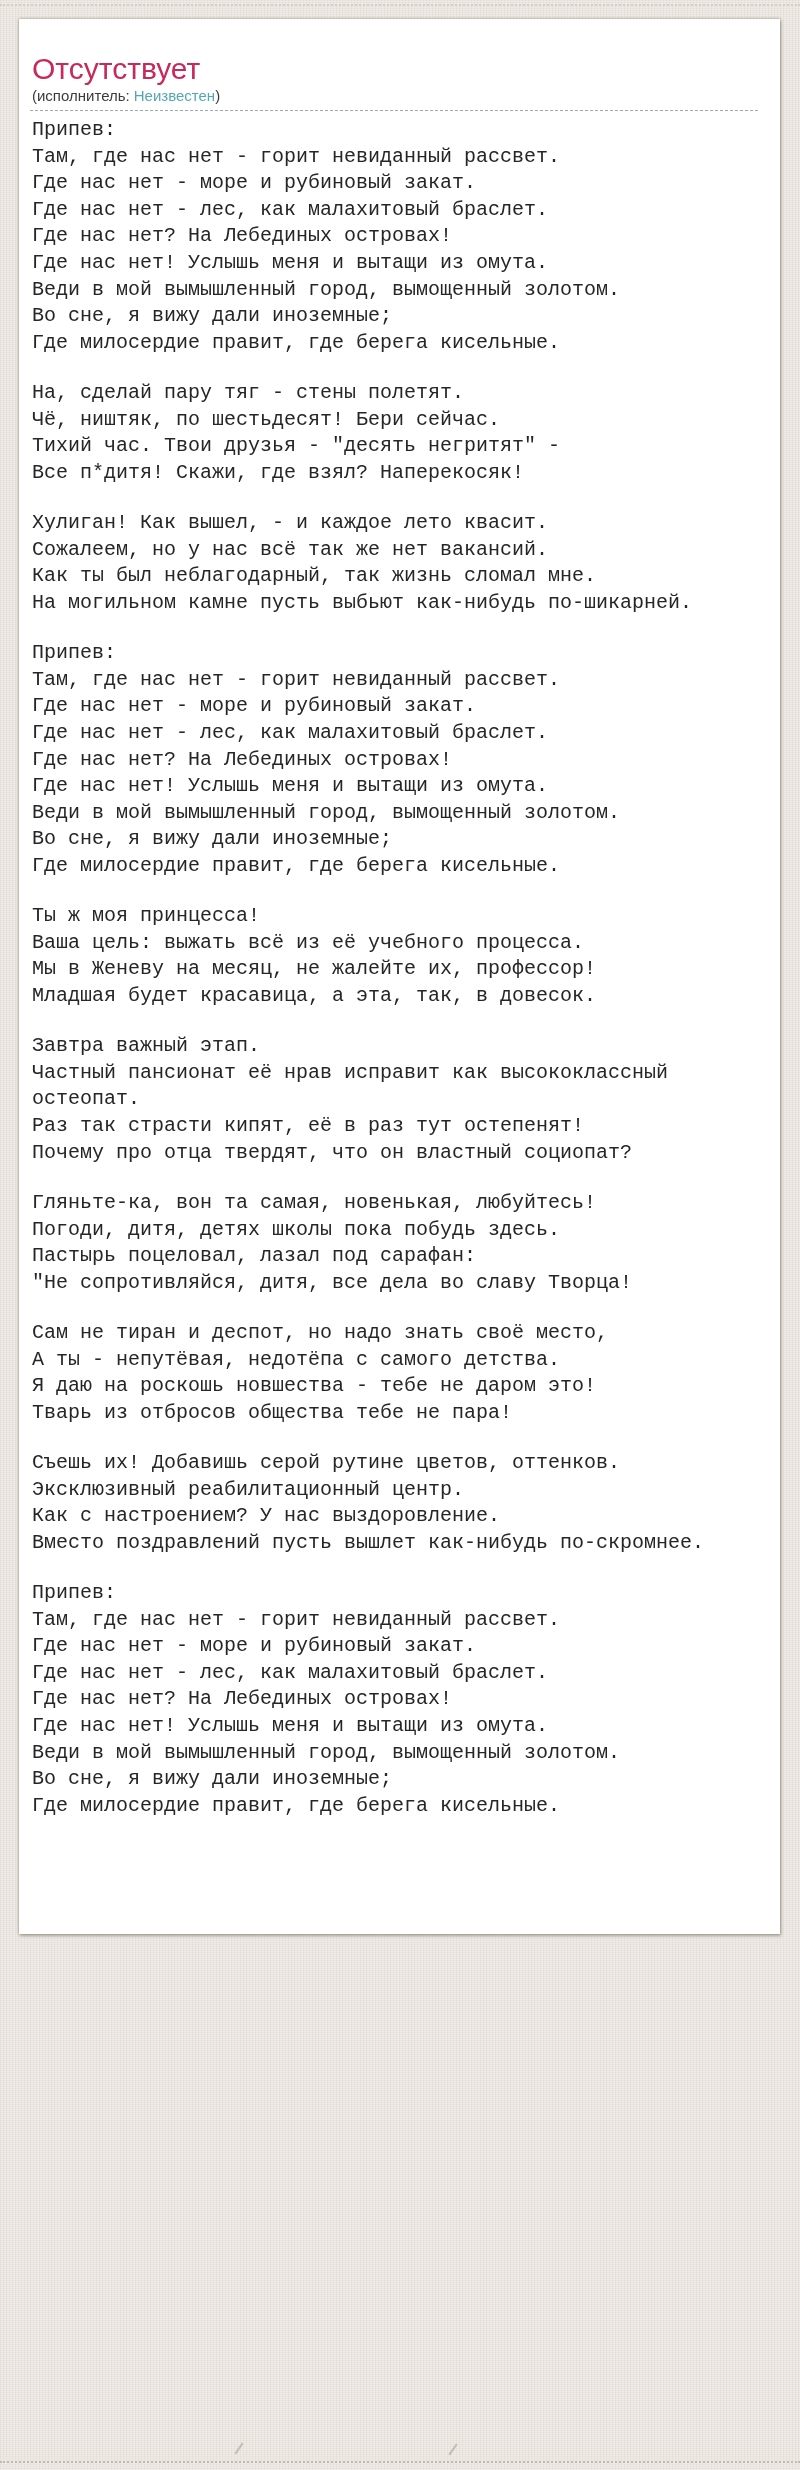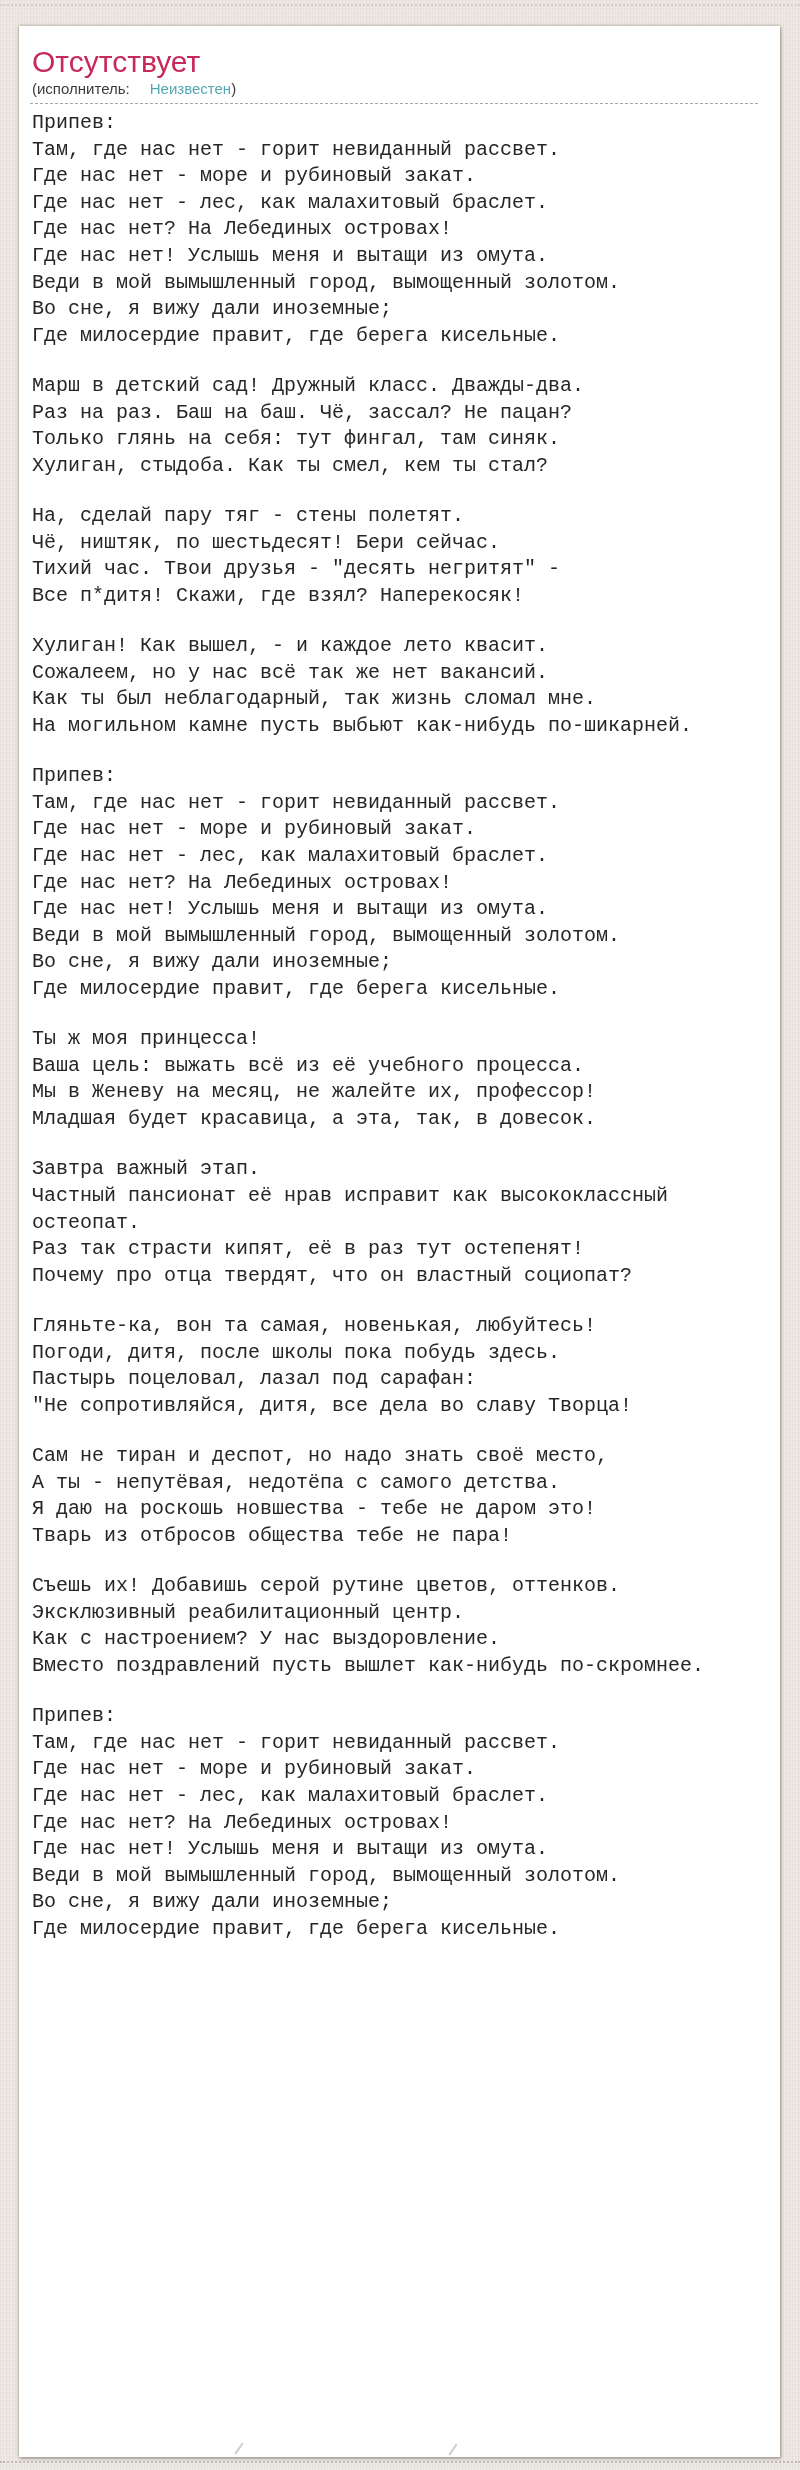--- a/index.html
+++ b/index.html
@@ -17,45 +17,45 @@
   .dots-top {
     position: absolute; top: 4px; left: 0; width: 800px; height: 0;
     border-top: 2px dotted #d4cec5;
   }
   .dots-bottom {
     position: absolute; top: 2461px; left: 0; width: 800px; height: 0;
     border-top: 2px dotted #c2bbb0;
   }
   .card {
     position: absolute;
-    left: 19px; top: 26px;
-    width: 761px; height: 2431px;
+    left: 19px; top: 19px;
+    width: 761px; height: 1915px;
     box-sizing: border-box;
     background: #ffffff;
-    padding: 0 13px;
+    padding: 14px 13px;
     box-shadow: 0 0 3px rgba(95,85,70,.55), 1px 2px 3px rgba(95,85,70,.35);
   }
   h1.title {
     margin: 19px 0 0 0;
     padding: 0;
     font-size: 30px;
     line-height: 33px;
     font-weight: normal;
     color: #c7295a;
   }
   .artist {
     margin-top: 2px;
     font-size: 15px;
     line-height: 18px;
     color: #3b3b3b;
   }
   .artist-link {
     color: #52a8b0;
     text-decoration: none;
-    margin-left: 20px;
+    margin-left: 4px;
     cursor: pointer;
   }
   .sep {
     height: 0;
     border-bottom: 1px dashed #9fa9b4;
     margin: 5px 9px 0 -2px;
   }
   .lyrics {
     margin-top: 6px;
     font-size: 20px;
@@ -89,24 +89,20 @@
   <div class="lyrics">
       <p class="stanza">Припев:
 Там, где нас нет - горит невиданный рассвет.
 Где нас нет - море и рубиновый закат.
 Где нас нет - лес, как малахитовый браслет.
 Где нас нет? На Лебединых островах!
 Где нас нет! Услышь меня и вытащи из омута.
 Веди в мой вымышленный город, вымощенный золотом.
 Во сне, я вижу дали иноземные;
 Где милосердие правит, где берега кисельные.</p>
-      <p class="stanza">Марш в детский сад! Дружный класс. Дважды-два.
-Раз на раз. Баш на баш. Чё, зассал? Не пацан?
-Только глянь на себя: тут фингал, там синяк.
-Хулиган, стыдоба. Как ты смел, кем ты стал?</p>
       <p class="stanza">На, сделай пару тяг - стены полетят.
 Чё, ништяк, по шестьдесят! Бери сейчас.
 Тихий час. Твои друзья - "десять негритят" -
 Все п*дитя! Скажи, где взял? Наперекосяк!</p>
       <p class="stanza">Хулиган! Как вышел, - и каждое лето квасит.
 Сожалеем, но у нас всё так же нет вакансий.
 Как ты был неблагодарный, так жизнь сломал мне.
 На могильном камне пусть выбьют как-нибудь по-шикарней.</p>
       <p class="stanza">Припев:
 Там, где нас нет - горит невиданный рассвет.
@@ -119,21 +115,21 @@
 Где милосердие правит, где берега кисельные.</p>
       <p class="stanza">Ты ж моя принцесса!
 Ваша цель: выжать всё из её учебного процесса.
 Мы в Женеву на месяц, не жалейте их, профессор!
 Младшая будет красавица, а эта, так, в довесок.</p>
       <p class="stanza">Завтра важный этап.
 Частный пансионат её нрав исправит как высококлассный остеопат.
 Раз так страсти кипят, её в раз тут остепенят!
 Почему про отца твердят, что он властный социопат?</p>
       <p class="stanza">Гляньте-ка, вон та самая, новенькая, любуйтесь!
-Погоди, дитя, после школы пока побудь здесь.
+Погоди, дитя, детях школы пока побудь здесь.
 Пастырь поцеловал, лазал под сарафан:
 "Не сопротивляйся, дитя, все дела во славу Творца!</p>
       <p class="stanza">Сам не тиран и деспот, но надо знать своё место,
 А ты - непутёвая, недотёпа с самого детства.
 Я даю на роскошь новшества - тебе не даром это!
 Тварь из отбросов общества тебе не пара!</p>
       <p class="stanza">Съешь их! Добавишь серой рутине цветов, оттенков.
 Эксклюзивный реабилитационный центр.
 Как с настроением? У нас выздоровление.
 Вместо поздравлений пусть вышлет как-нибудь по-скромнее.</p>

